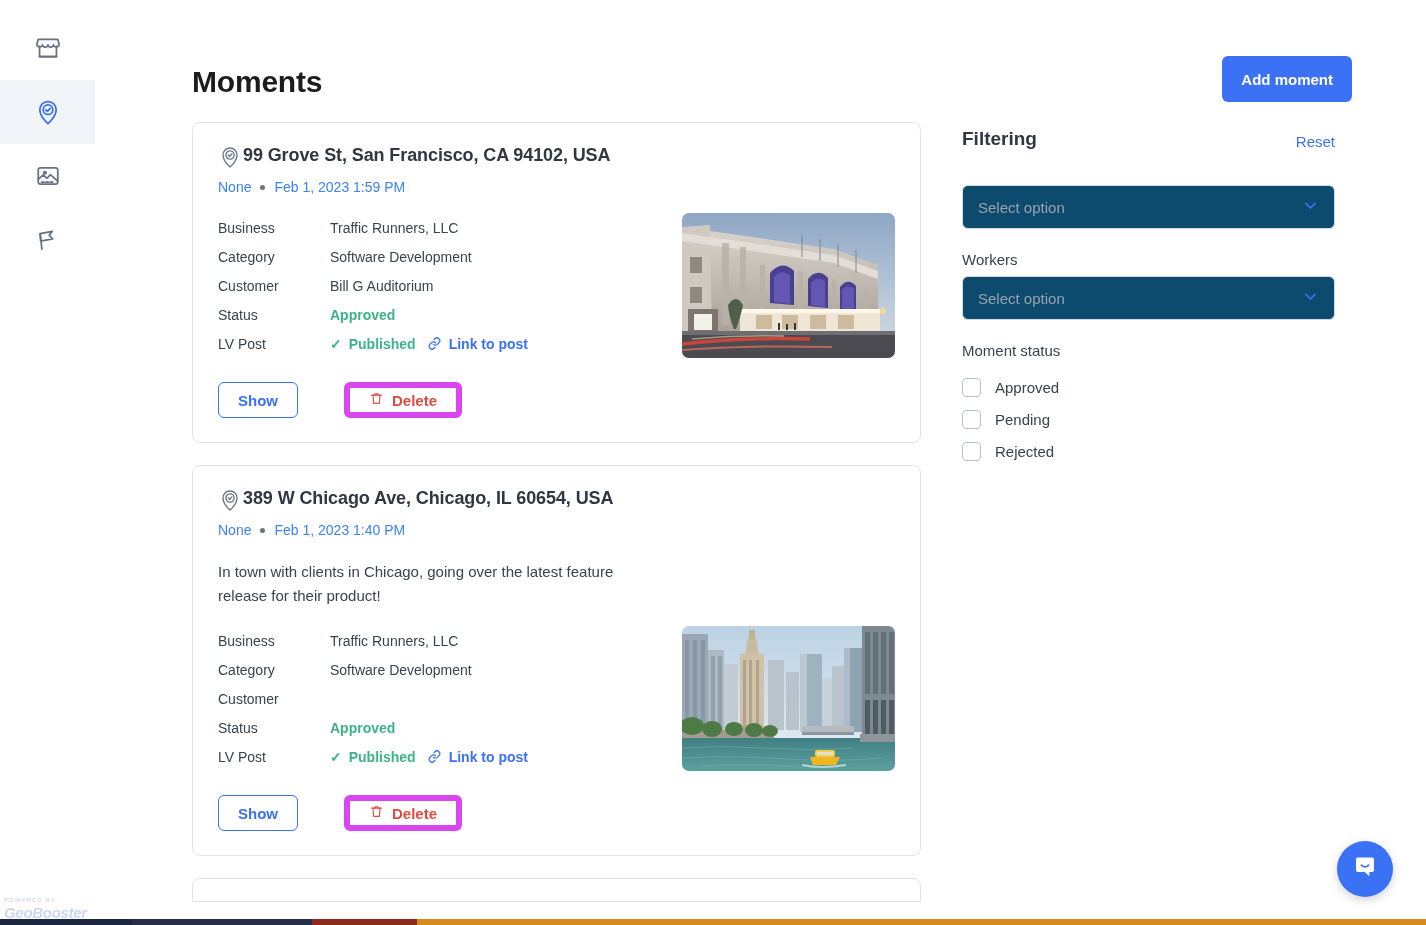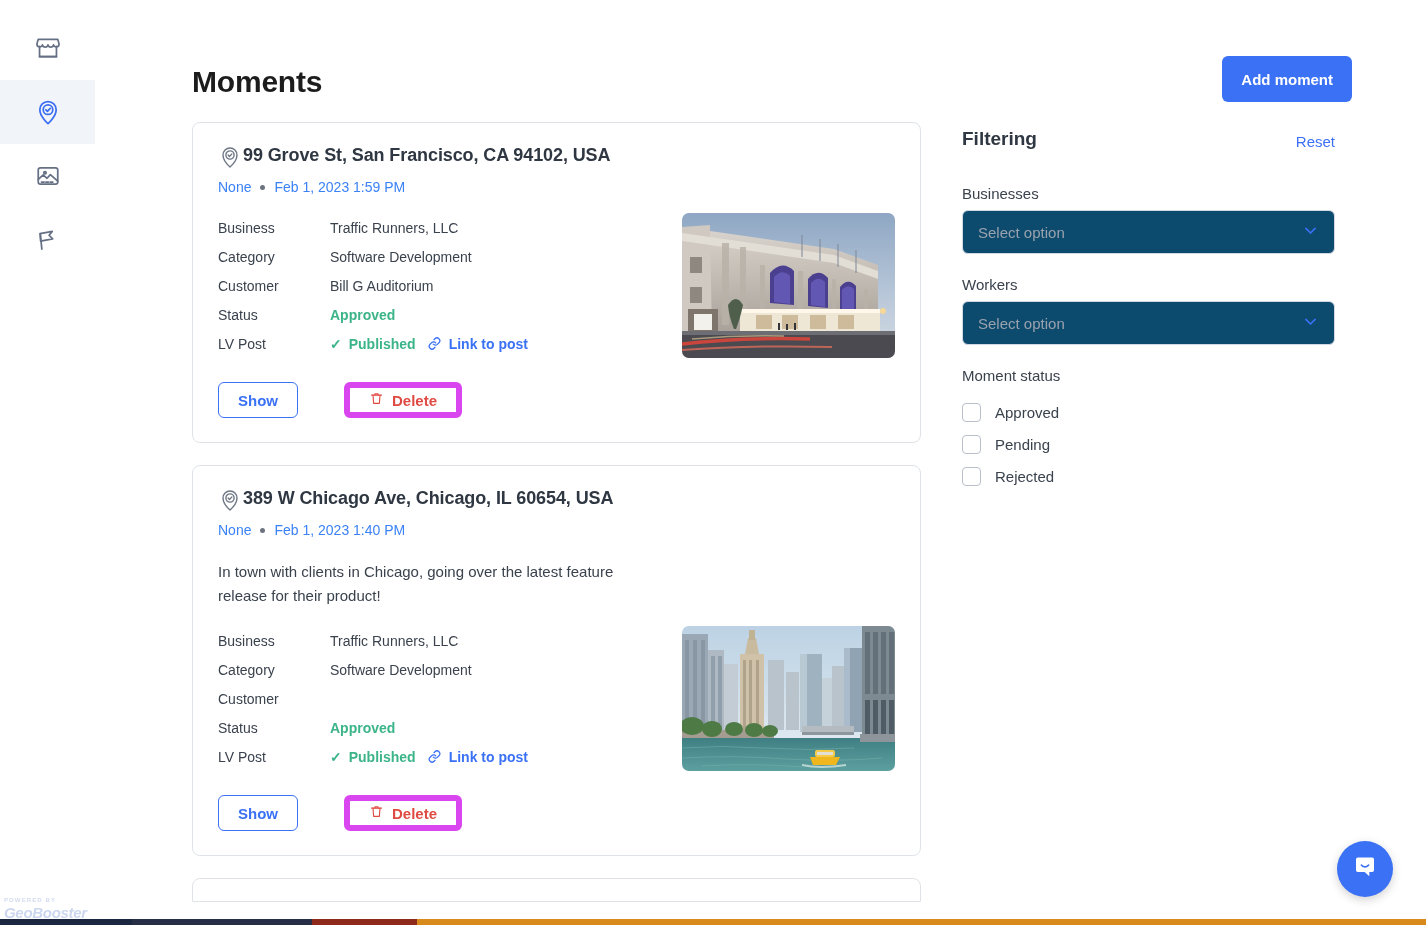--- a/index.html
+++ b/index.html
@@ -580,21 +580,20 @@
 
       </div>
 
       <div id="filter-col">
 
         <div id="filter-head">
           <span id="filter-title">Filtering</span>
           <span id="filter-reset">Reset</span>
         </div>
 
-        <div class="field-label">Businesses</div>
         <div class="select-box">
           <span class="select-placeholder">Select option</span>
           <span>
             <svg width="17" height="17" viewBox="0 0 24 24" fill="none" stroke="#3b71f5" stroke-width="2.4" stroke-linecap="round" stroke-linejoin="round">
               <path d="M5.5 9l6.5 6.5L18.5 9"></path>
             </svg>
           </span>
         </div>
 
         <div class="field-label">Workers</div>

